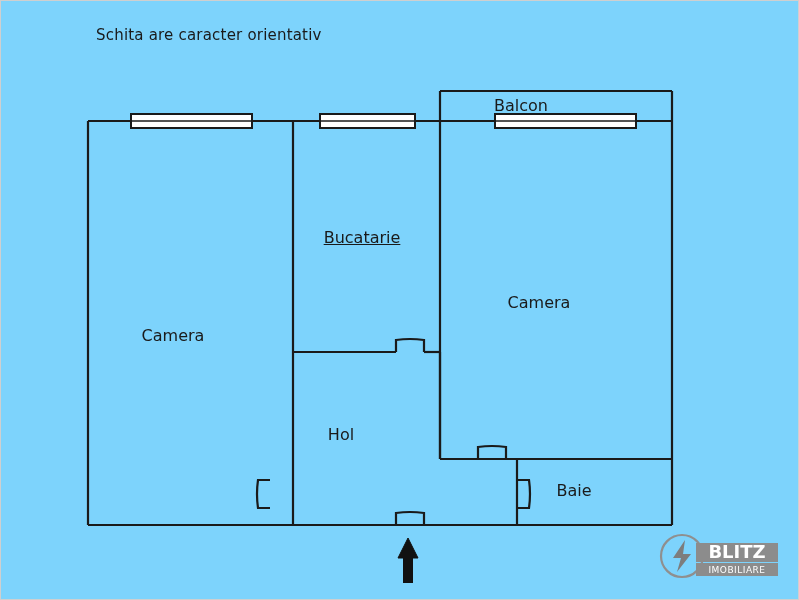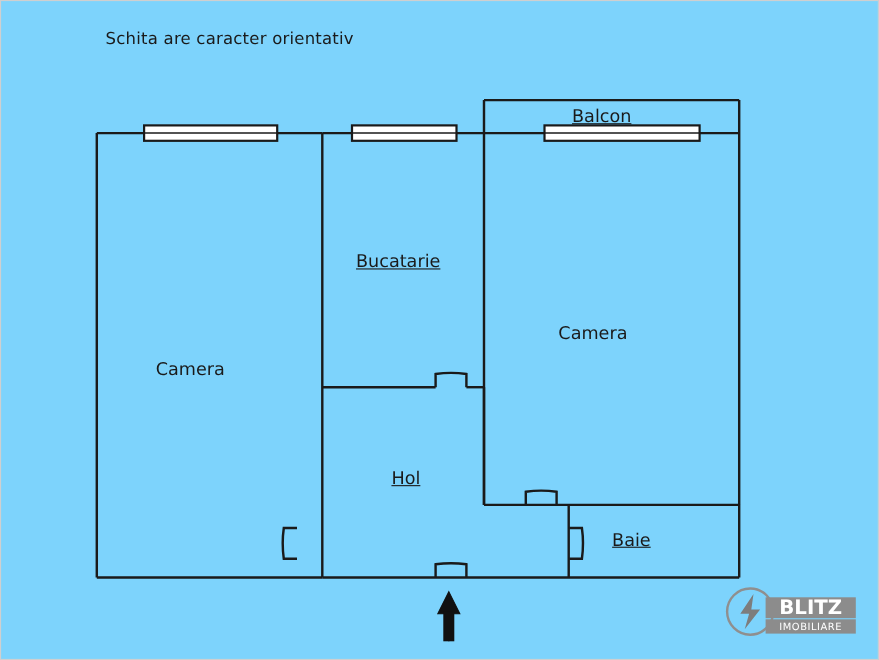--- a/index.html
+++ b/index.html
@@ -120,24 +120,24 @@
     </g>
 
     <g>
       <path d="M408 583 L408 558 L398 558 L408 538 L418 558 L408 558 Z" fill="#111111" stroke="#111111" stroke-width="1"></path>
       <rect x="403" y="556" width="10" height="27" fill="#111111"></rect>
     </g>
   </svg>
 
   <div class="room-label" style="left:173px; top:326px;">Camera</div>
   <div class="room-label" style="left:362px; top:228px;text-decoration:underline;">Bucatarie</div>
-  <div class="room-label" style="left:547px; top:96px;text-decoration:underline;">Balcon</div>
+  <div class="room-label" style="left:521px; top:96px;">Balcon</div>
   <div class="room-label" style="left:539px; top:293px;">Camera</div>
-  <div class="room-label" style="left:369px; top:425px;text-decoration:underline;">Hol</div>
-  <div class="room-label" style="left:574px; top:481px;text-decoration:underline;">Baie</div>
+  <div class="room-label" style="left:341px; top:425px;">Hol</div>
+  <div class="room-label" style="left:574px; top:481px;">Baie</div>
 
   <svg class="logo" viewBox="0 0 130 60">
     <circle cx="31" cy="30" r="21" fill="none" stroke="#8f8f8f" stroke-width="2.2"></circle>
     <path d="M34 14 L22 32 L30 32 L26 46 L40 28 L32 28 Z" fill="#7d7d7d"></path>
     <rect x="45" y="17" width="82" height="19" fill="#8c8c8c"></rect>
     <text x="86" y="32" font-family="'DejaVu Sans', sans-serif" font-size="18" font-weight="bold" fill="#ffffff" text-anchor="middle">BLITZ</text>
     <rect x="45" y="37" width="82" height="13" fill="#8c8c8c"></rect>
     <text x="86" y="47" font-family="'DejaVu Sans', sans-serif" font-size="9" letter-spacing="0.5" fill="#ffffff" text-anchor="middle">IMOBILIARE</text>
   </svg>
 

